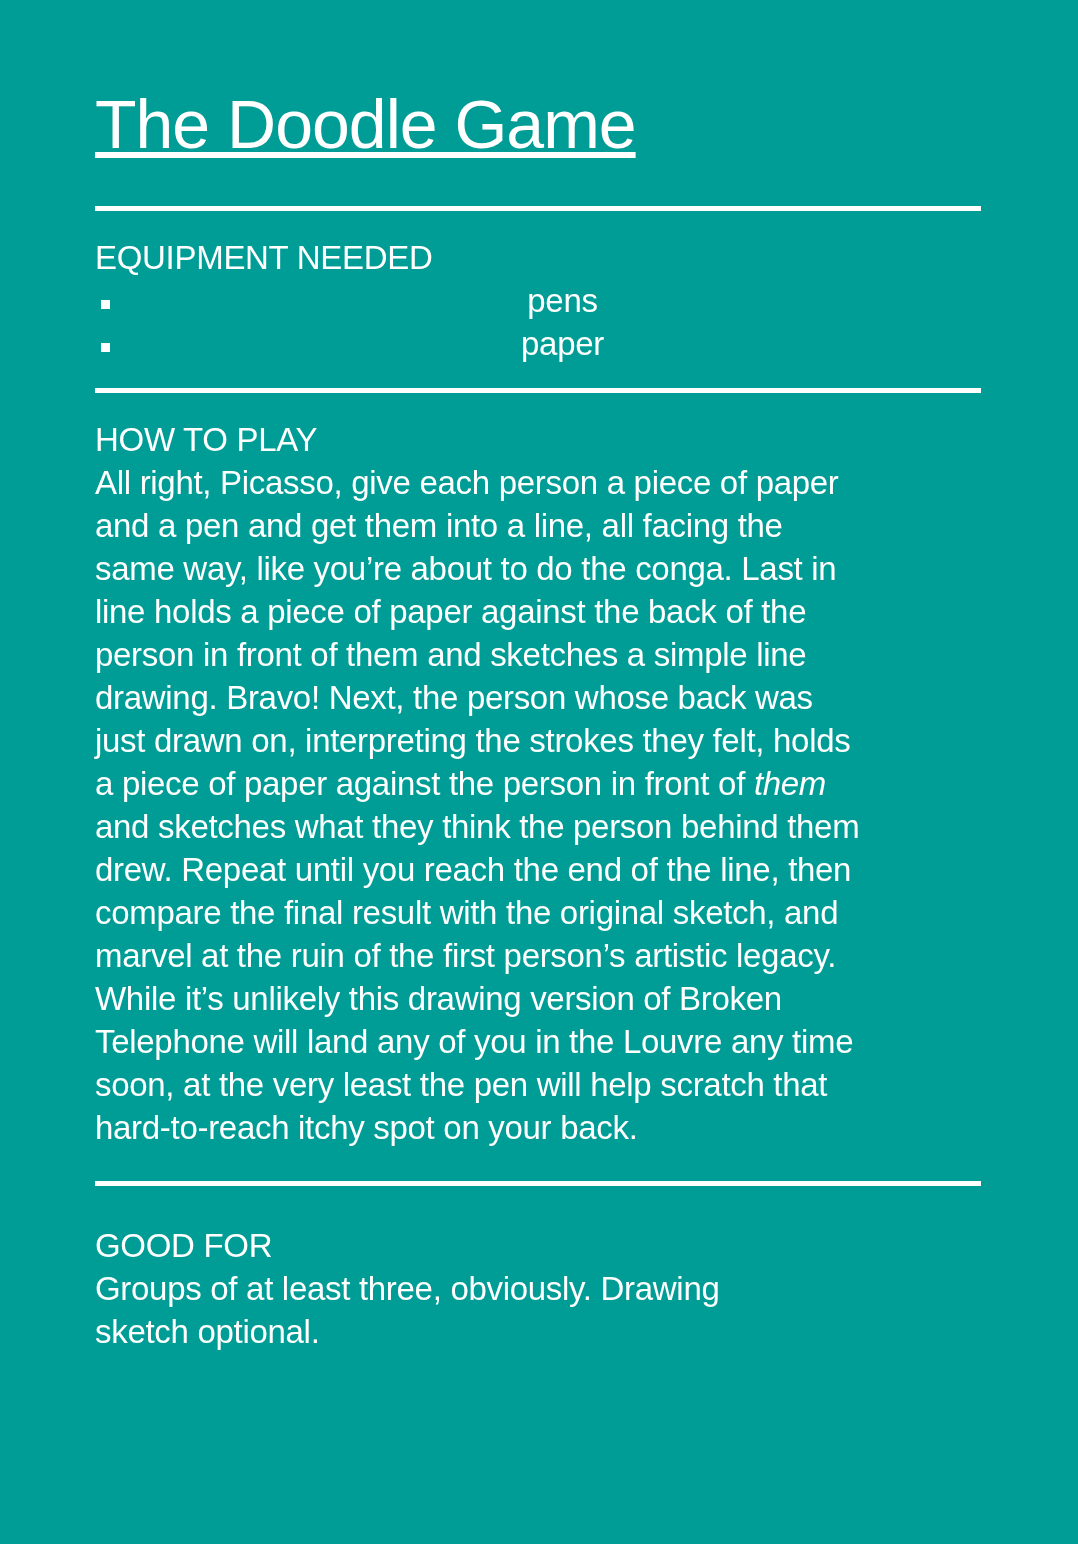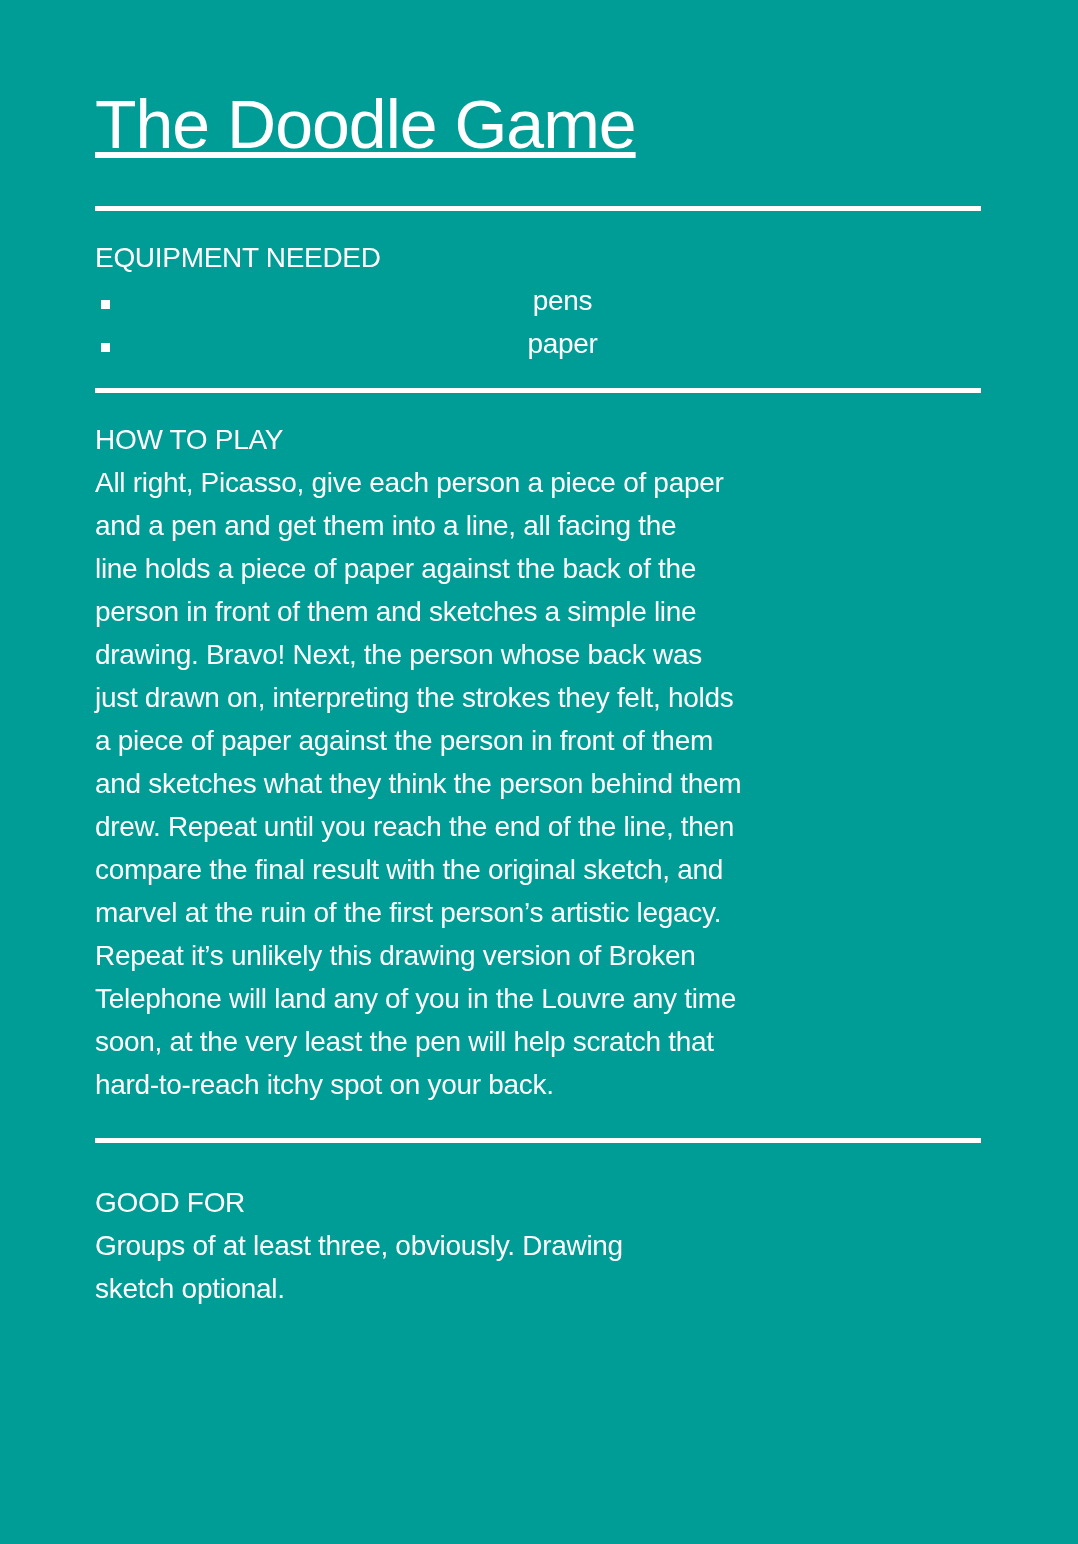--- a/index.html
+++ b/index.html
@@ -31,21 +31,21 @@
     border: none;
     height: 5px;
     background: #FFFFFF;
     margin: 0;
     width: 100%;
   }
   .rule-1 { margin-top: 23px; }
   .rule-2 { margin-top: 23px; }
   .rule-3 { margin-top: 32px; }
   .section {
-    font-size: 28px;
+    font-size: 33px;
     line-height: 43px;
     letter-spacing: -0.3px;
     font-weight: 400;
   }
   .section-equipment { margin-top: 25px; }
   .section-how { margin-top: 25px; }
   .section-good { margin-top: 38px; }
   .sec-heading { }
   .bullet-item {
     position: relative;
@@ -54,21 +54,21 @@
   }
   .bullet-square {
     position: absolute;
     left: 6px;
     top: 21px;
     width: 9px;
     height: 9px;
     background: #FFFFFF;
   }
   .para-line { }
-  .italic { }
+  .italic { font-style: italic; }
 </style>
 </head>
 <body>
 
 <div class="page">
 
   <h1 class="title">The Doodle Game</h1>
 
   <hr class="rule rule-1">
 
@@ -84,30 +84,31 @@
     </div>
   </div>
 
   <hr class="rule rule-2">
 
   <div class="section section-how">
     <div class="sec-heading">HOW TO PLAY</div>
     <div class="paragraph">
       <div class="para-line">All right, Picasso, give each person a piece of paper</div>
       <div class="para-line">and a pen and get them into a line, all facing the</div>
+      <div class="para-line">same way, like you’re about to do the conga. Last in</div>
       <div class="para-line">line holds a piece of paper against the back of the</div>
       <div class="para-line">person in front of them and sketches a simple line</div>
       <div class="para-line">drawing. Bravo! Next, the person whose back was</div>
       <div class="para-line">just drawn on, interpreting the strokes they felt, holds</div>
       <div class="para-line"><span>a piece of paper against the person in front of </span><span class="italic">them</span></div>
       <div class="para-line">and sketches what they think the person behind them</div>
       <div class="para-line">drew. Repeat until you reach the end of the line, then</div>
       <div class="para-line">compare the final result with the original sketch, and</div>
       <div class="para-line">marvel at the ruin of the first person’s artistic legacy.</div>
-      <div class="para-line">Repeat it’s unlikely this drawing version of Broken</div>
+      <div class="para-line">While it’s unlikely this drawing version of Broken</div>
       <div class="para-line">Telephone will land any of you in the Louvre any time</div>
       <div class="para-line">soon, at the very least the pen will help scratch that</div>
       <div class="para-line">hard-to-reach itchy spot on your back.</div>
     </div>
   </div>
 
   <hr class="rule rule-3">
 
   <div class="section section-good">
     <div class="sec-heading">GOOD FOR</div>

